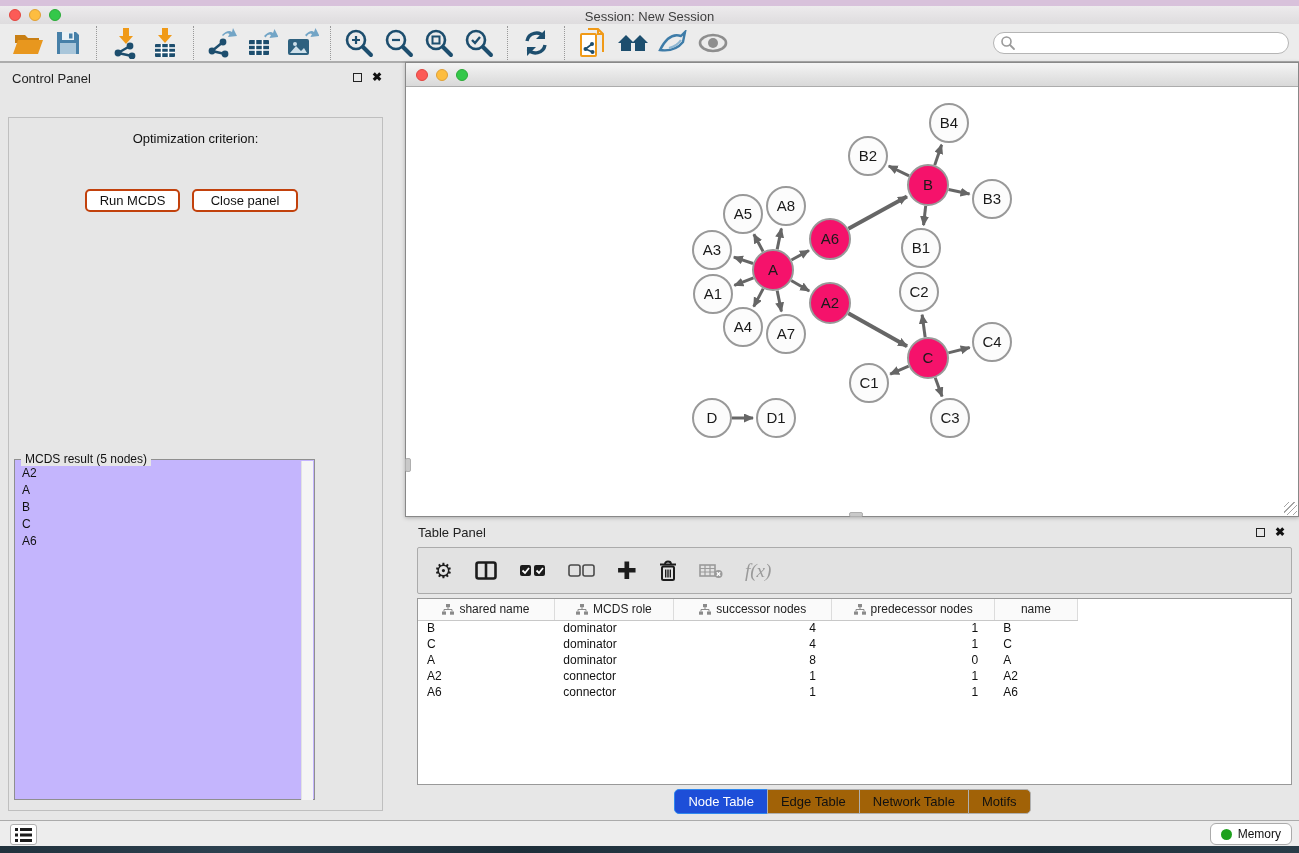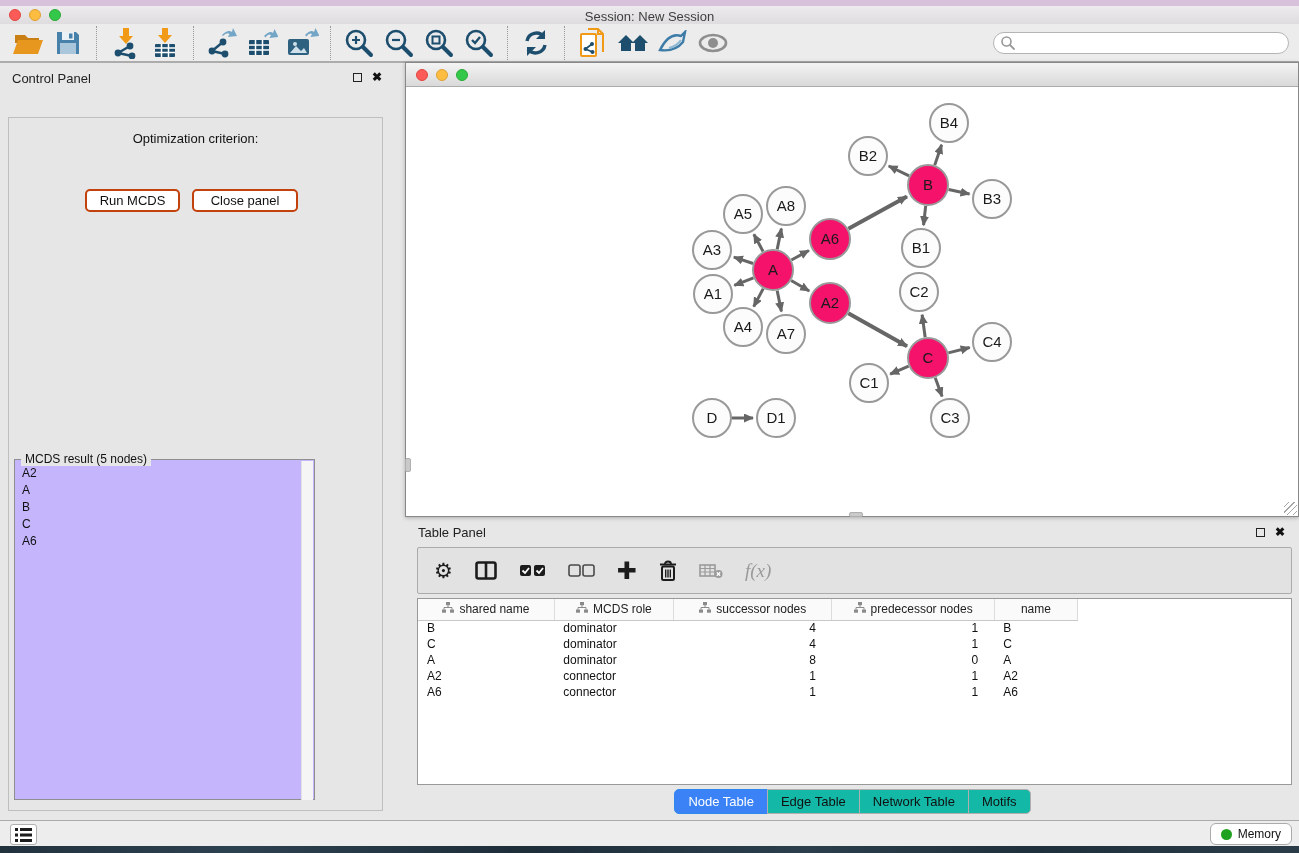--- a/index.html
+++ b/index.html
@@ -83,30 +83,30 @@
     background:#E2E2E2; border:1px solid #ABABAB; border-radius:2px;
     display:flex; align-items:center; padding-left:16px; gap:22px; }
   .tp-icon { display:flex; align-items:center; justify-content:center; }
   .glyph { font-size:21px; color:#1C1C1C; line-height:21px; }
   #fx-label { font-family:"Liberation Serif", serif; font-style:italic; font-size:19px; color:#9A9A9A; }
   #tp-table { position:absolute; left:12px; top:78px; width:875px; height:187px;
     background:#fff; border:1px solid #999; overflow:hidden; }
   #tbl { border-collapse:collapse; table-layout:fixed; width:660px; }
   #tbl th { height:21px; background:#FAFAFA; border-bottom:1px solid #C8C8C8; border-right:1px solid #DCDCDC;
     font-size:12px; font-weight:normal; color:#222; text-align:center; white-space:nowrap; overflow:hidden; }
-  #tbl th .hdr-inner { display:flex; align-items:flex-start; justify-content:center; gap:5px; }
+  #tbl th .hdr-inner { display:flex; align-items:center; justify-content:center; gap:5px; }
   #tbl td { height:16px; font-size:12px; color:#111; white-space:nowrap; overflow:hidden; }
   #tbl td.l { text-align:left; padding-left:9px; }
   #tbl td.r { text-align:right; padding-right:16px; }
   #tp-tabs { position:absolute; left:0; top:269px; width:894px; display:flex; justify-content:center; }
-  .tp-tab { font-size:13px; color:#111; background:#14b8a6; border:1px solid #B0B0B0;
+  .tp-tab { font-size:13px; color:#111; background:#a16207; border:1px solid #B0B0B0;
     padding:4px 13px; margin-right:-1px; }
   .tp-tab:first-child { border-radius:5px 0 0 5px; }
   .tp-tab:last-child { border-radius:0 5px 5px 0; }
-  .tp-tab.selected { background:#3b82f6; border-color:#2F88EF; color:#fff; }
+  .tp-tab.selected { background:#1d4ed8; border-color:#2F88EF; color:#fff; }
 
   
   #statusbar { position:absolute; left:0; top:820px; width:1299px; height:26px;
     background:#EDEDED; border-top:1px solid #ABABAB; }
   #list-btn { position:absolute; left:10px; top:3px; width:27px; height:21px; background:#fff;
     border:1px solid #B0B0B0; border-radius:3px; display:flex; align-items:center; justify-content:center; }
   #memory-btn { position:absolute; right:7px; top:2px; height:22px; background:#fff;
     border:1px solid #ABABAB; border-radius:6px; display:flex; align-items:center; gap:6px; padding:0 10px; }
   #memory-dot { width:11px; height:11px; border-radius:50%; background:#1EA11E; }
   #memory-label { font-size:12px; color:#111; }

